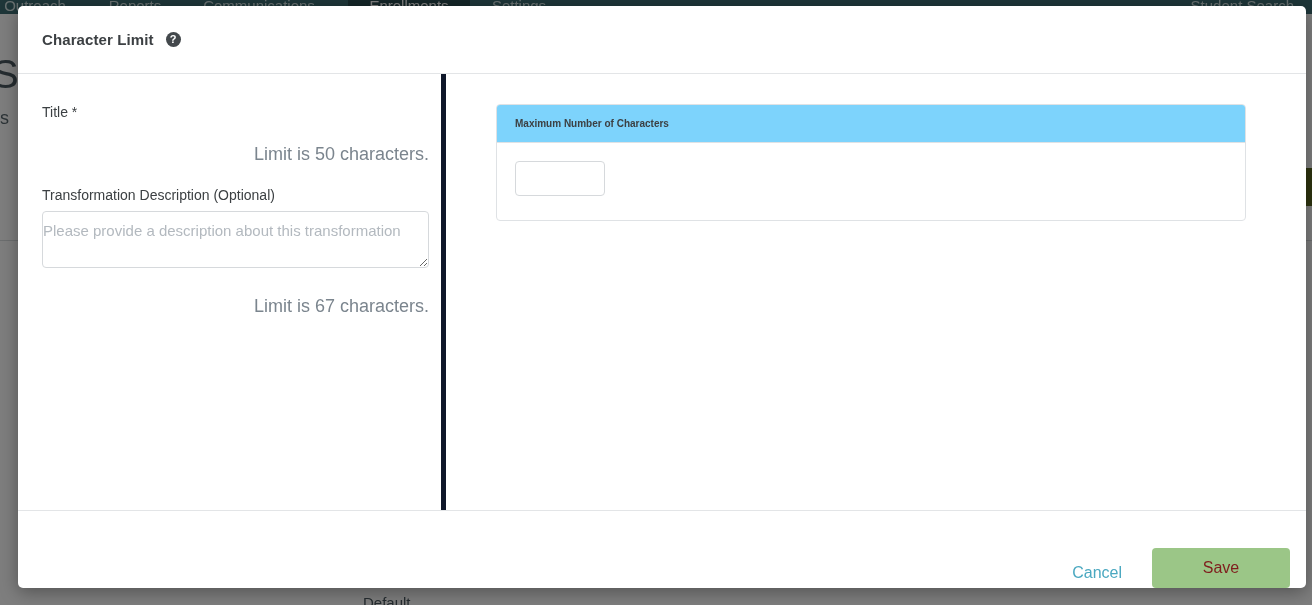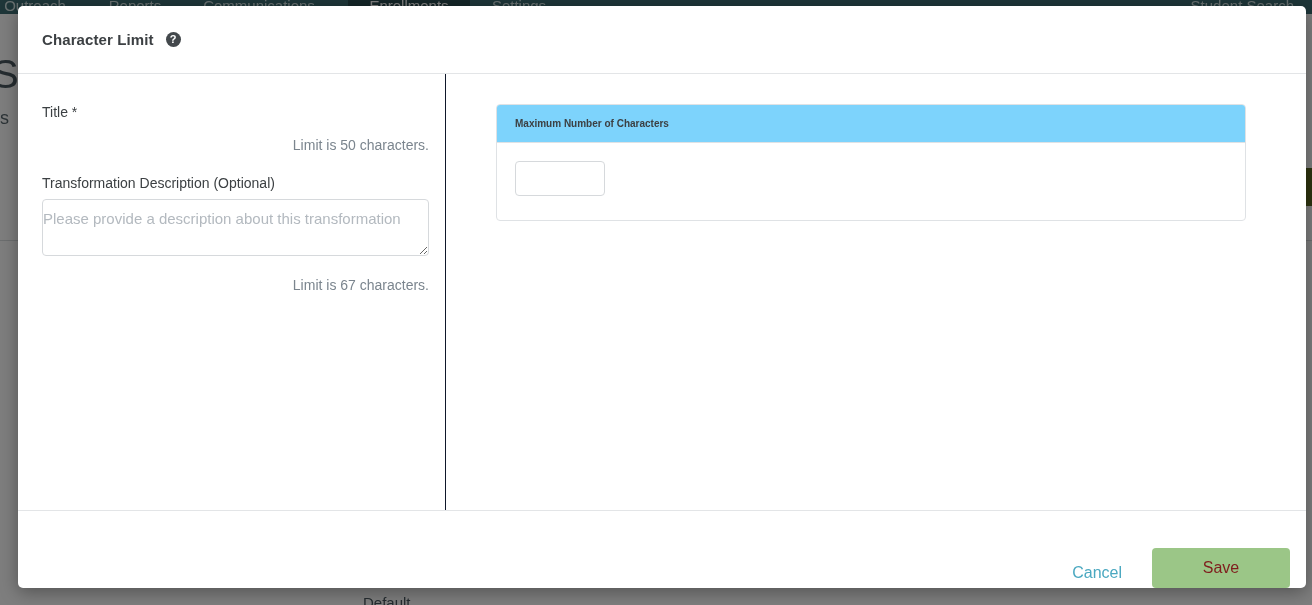--- a/index.html
+++ b/index.html
@@ -107,21 +107,21 @@
 
   #modal-body {
     flex: 1 1 auto;
     display: flex;
     min-height: 0;
   }
 
   #left-pane {
     width: 428px;
     flex: 0 0 428px;
-    border-right: 1px solid #0f172a;
+    border-right: 5px solid #0f172a;
     padding: 30px 24px 0 24px;
   }
   #right-pane {
     flex: 1 1 auto;
     padding: 30px 30px 0 50px;
   }
 
   .field-label {
     font-size: 14px; color: #3c4043; font-weight: 400;
     margin-bottom: 8px;
@@ -147,23 +147,23 @@
     font-family: "Liberation Sans", sans-serif;
     color: #3c4043;
     background: #fff;
     outline: none;
     resize: vertical;
   }
   .text-input::placeholder, .text-area::placeholder { color: #b3b9bf; }
   .helper-text {
     width: 387px;
     text-align: right;
-    font-size: 14px;
+    font-size: 18px;
     color: #7b858e;
-    margin-top: 17px;
+    margin-top: 24px;
   }
   .field-group { margin-bottom: 22px; }
 
   
   #max-chars-panel {
     width: 750px;
     border: 1px solid #dfe2e5;
     border-radius: 4px;
     background: #ffffff;
     overflow: hidden;

